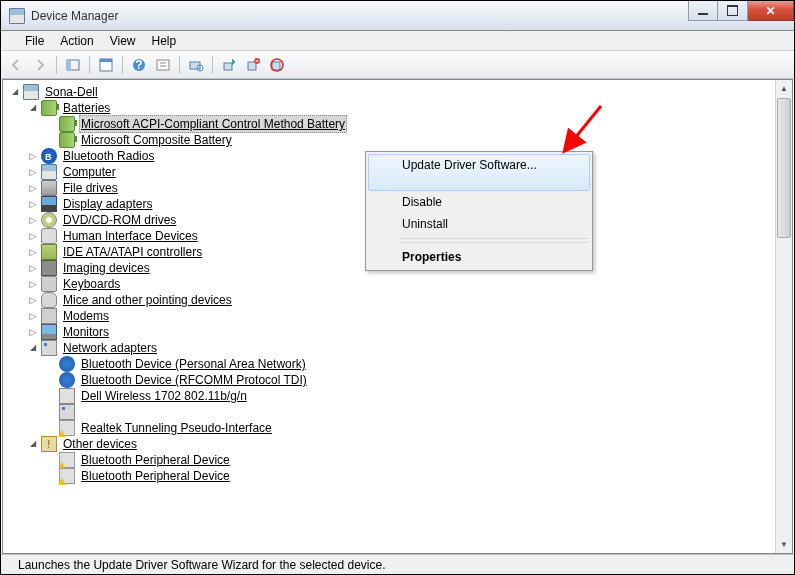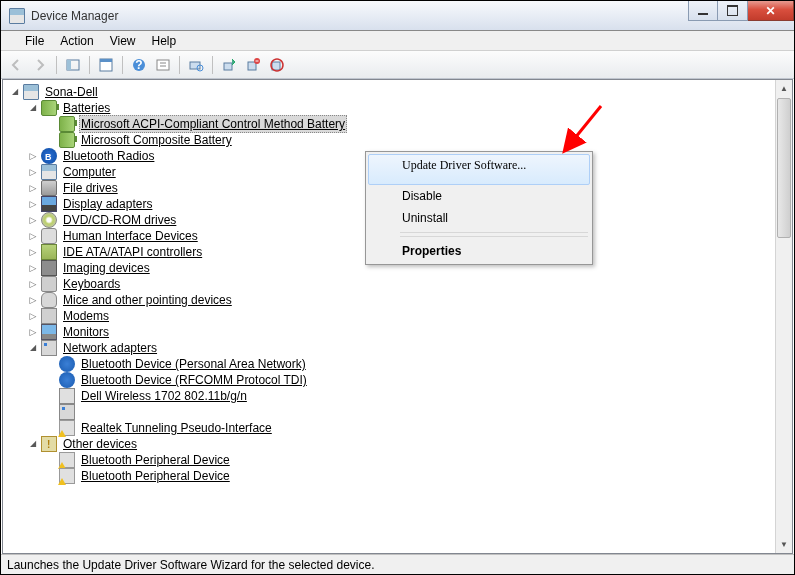--- a/index.html
+++ b/index.html
@@ -44,26 +44,26 @@
 .vscroll { width: 17px; background: #f0f0f0; border-left: 1px solid #d4d4d4; position: relative; }
 .vscroll .thumb { position: absolute; left: 1px; right: 1px; top: 18px; height: 140px; background: linear-gradient(to right, #e8e8e8, #cfcfcf); border: 1px solid #b0b0b0; border-radius: 2px; }
 .vscroll .arrow { position: absolute; left: 0; right: 0; height: 17px; display: flex; align-items: center; justify-content: center; font-size: 8px; color: #555; }
 .vscroll .arrow.up { top: 0; }
 .vscroll .arrow.down { bottom: 0; }
 
 
 .context-menu { position: absolute; left: 364px; top: 150px; width: 228px; background: #f0f0f0; border: 1px solid #979797; box-shadow: 2px 2px 4px rgba(0,0,0,0.25); padding: 2px; }
 .cm-stripe { position: absolute; left: 2px; top: 2px; bottom: 2px; width: 28px; background: #f0f0f0; }
 .cm-item { padding: 4px 12px 4px 34px; cursor: default; position: relative; }
-.cm-item.hover { background: linear-gradient(to bottom, #eef5fd, #d8ebfd); border: 1px solid #aecff7; border-radius: 2px; padding: 3px 11px 11px 33px; font-family: Liberation Serif, serif; }
+.cm-item.hover { background: linear-gradient(to bottom, #eef5fd, #d8ebfd); border: 1px solid #aecff7; border-radius: 2px; padding: 3px 11px 18px 33px; }
 .cm-item.bold { font-weight: bold; }
 .cm-sep { height: 1px; background: #d7d7d7; margin: 3px 2px 3px 32px; }
 
 
-.statusbar { position: absolute; bottom: 0; left: 0; right: 0; height: 20px; background: #f0f0f0; border-top: 1px solid #c0c0c0; padding: 2px 6px; line-height: 16px; }
+.statusbar { position: absolute; bottom: 0; left: 0; right: 0; height: 20px; background: #f0f0f0; border-top: 1px solid #c0c0c0; padding: 2px 17px; line-height: 16px; }
 
 
 .red-arrow { position: absolute; left: 555px; top: 100px; pointer-events: none; }
 
 
 .ico-computer { background: linear-gradient(#9cc0d8 40%, #e6e6e6 40%); border: 1px solid #5a7ca0; border-radius: 1px; }
 .ico-battery { background: linear-gradient(to right, #7eb24a, #a8d478); border: 1px solid #5a8a35; border-radius: 2px; position: relative; }
 .ico-battery::after { content:""; position:absolute; right:-3px; top:3px; width:2px; height:6px; background:#5a8a35; }
 .ico-bt { background: radial-gradient(circle,#2a6fd4,#0d4ca3); border-radius: 50%; position: relative; }
 .ico-bt::after { content:"B"; color:#fff; font-size:9px; font-weight:bold; position:absolute; left:4px; top:1px; }

